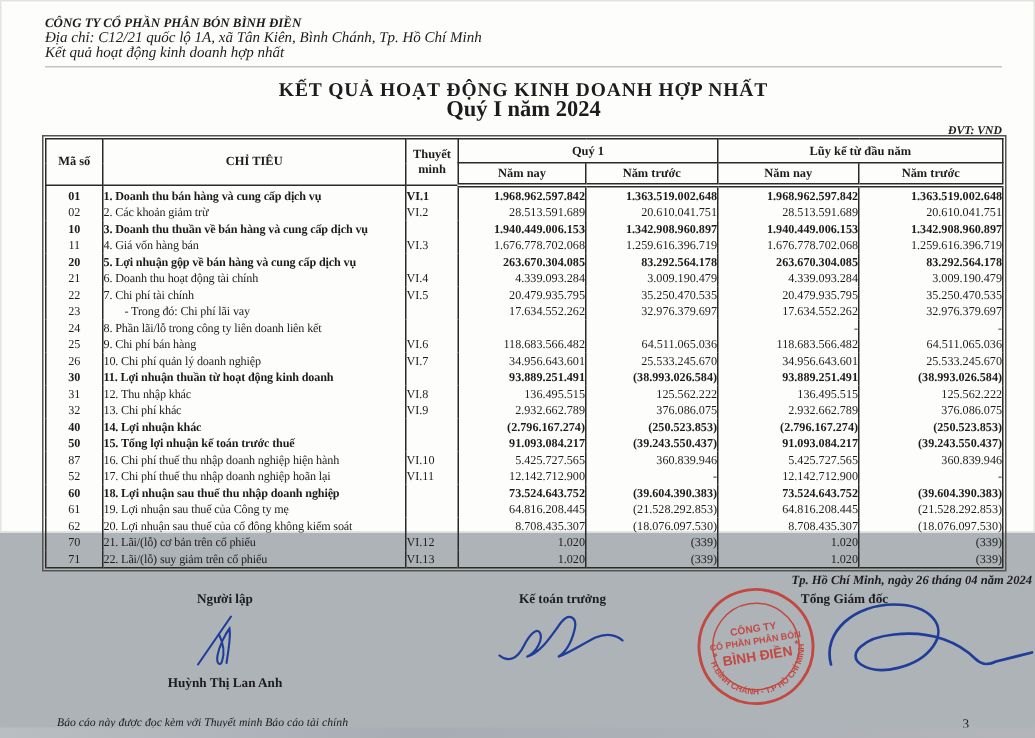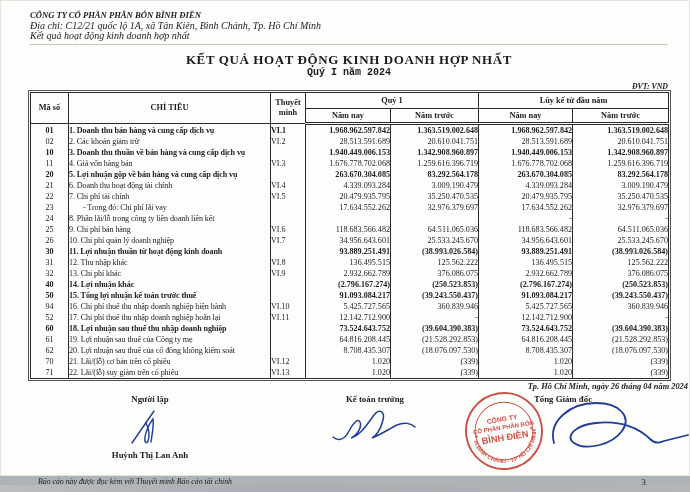--- a/index.html
+++ b/index.html
@@ -3,34 +3,34 @@
 <meta charset="utf-8">
 <style>
   html,body{margin:0;padding:0;}
   body{
     width:690px;height:492px;position:relative;overflow:hidden;
     background:#aeb3b8;
     font-family:"Liberation Serif","DejaVu Serif",serif;
     color:#1c1c1e;
   }
   .page{
-    position:absolute;left:0;top:0;width:690px;height:476px;
+    position:absolute;left:0;top:0;width:690px;height:355px;
     background:#fdfdfb;box-sizing:border-box;
     padding:10px 22px 0 30px;
     box-shadow:inset 0 0 0 1px #e3e3e0;
   }
   .scan-strip{position:absolute;left:0;bottom:0;width:690px;height:7px;background:linear-gradient(90deg,#b9bec3,#a8adb3 40%,#b2b6bb);}
   
   .doc-header{border-bottom:1px solid #c7c4be;padding-bottom:4px;}
   .company-name{font-weight:bold;font-style:italic;font-size:8.6px;line-height:11px;}
   .company-line{font-style:italic;font-size:10px;line-height:9.6px;}
   
   .title-block{text-align:center;margin-top:7px;}
   .doc-title{font-size:13px;font-weight:bold;letter-spacing:.6px;line-height:15px;margin:0;}
-  .doc-subtitle{font-size:10px;font-weight:bold;line-height:12px;font-family:Liberation Mono, monospace;}
+  .doc-subtitle{font-size:15px;font-weight:bold;line-height:12px;}
   .unit-label{text-align:right;font-size:7.8px;font-weight:bold;font-style:italic;margin:3px 0 1px 0;}
   
   table.report{
     border-collapse:collapse;table-layout:fixed;width:638px;
     border:1.5px solid #2a2a28;outline:1px solid #55534f;outline-offset:1px;
   }
   table.report th{
     border:1px solid #2a2a28;font-size:8.3px;font-weight:bold;
     padding:0;line-height:10px;text-align:center;vertical-align:middle;
   }
@@ -246,21 +246,21 @@
         <tr class="row-bold">
       <td class="c-code">50</td>
       <td class="c-label">15. Tổng lợi nhuận kế toán trước thuế</td>
       <td class="c-note"></td>
       <td class="c-num">91.093.084.217</td>
       <td class="c-num">(39.243.550.437)</td>
       <td class="c-num">91.093.084.217</td>
       <td class="c-num">(39.243.550.437)</td>
     </tr>
         <tr class="row-normal">
-      <td class="c-code">94</td>
+      <td class="c-code">87</td>
       <td class="c-label">16. Chi phí thuế thu nhập doanh nghiệp hiện hành</td>
       <td class="c-note">VI.10</td>
       <td class="c-num">5.425.727.565</td>
       <td class="c-num">360.839.946</td>
       <td class="c-num">5.425.727.565</td>
       <td class="c-num">360.839.946</td>
     </tr>
         <tr class="row-normal">
       <td class="c-code">52</td>
       <td class="c-label">17. Chi phí thuế thu nhập doanh nghiệp hoãn lại</td>

